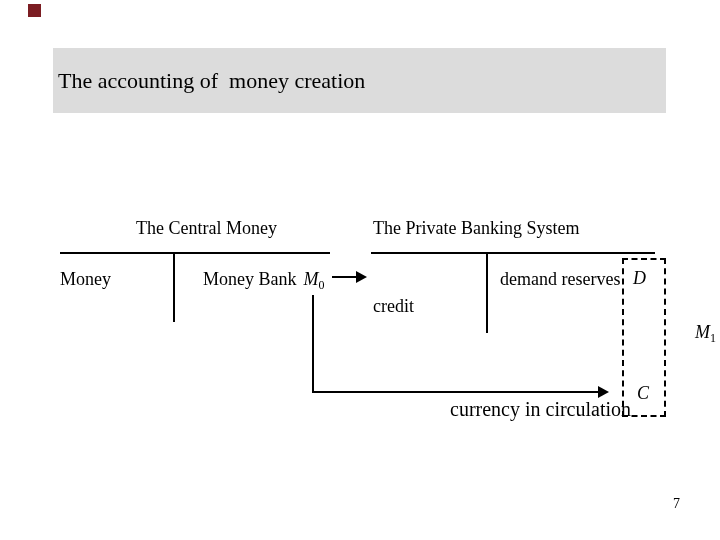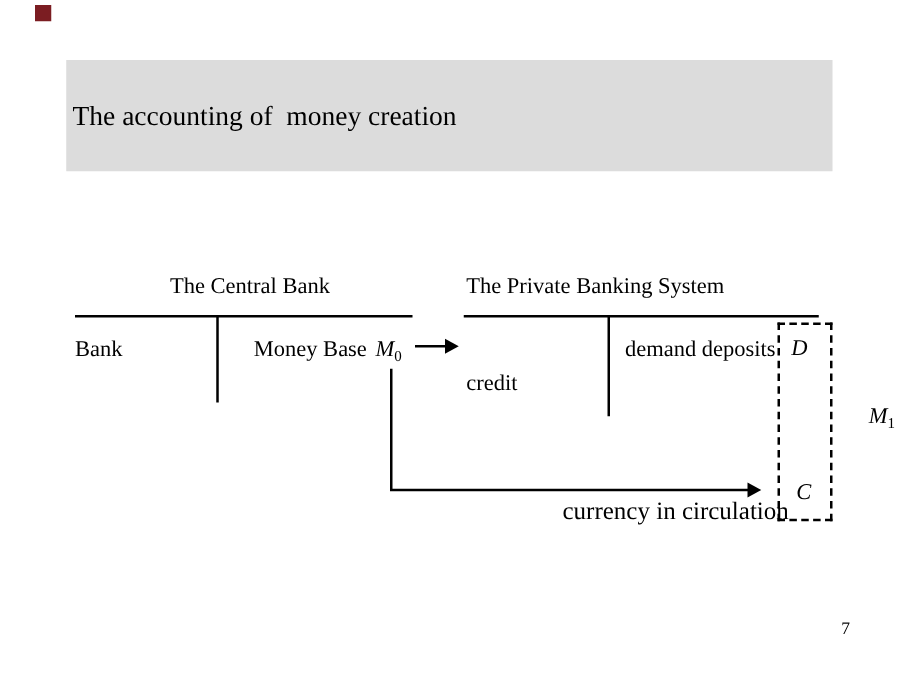--- a/index.html
+++ b/index.html
@@ -6,21 +6,21 @@
   .slide {
     position:relative; width:720px; height:540px; background:#ffffff;
     font-family:"Liberation Serif","DejaVu Serif",serif; color:#000;
     overflow:hidden;
   }
   .accent {
     position:absolute; left:28px; top:4px; width:13px; height:13px;
     background:var(--accent,#7b1d22);
   }
   .title-bar {
-    position:absolute; left:53px; top:48px; width:613px; height:89px;
+    position:absolute; left:53px; top:48px; width:613px; height:65px;
     background:var(--title_bar,#dcdcdc); display:flex; align-items:center;
   }
   .title { font-size:22px; white-space:pre; padding-left:5px; }
   .lbl { position:absolute; font-size:18px; line-height:1.15; white-space:nowrap; }
   .sym { font-style:italic; }
   .sub { font-size:12px; vertical-align:-4px; font-style:normal; }
   .gap { margin-left:7px; }
   .hline { position:absolute; height:2px; background:#000; }
   .vline { position:absolute; width:2px; background:#000; }
   .ahead {
@@ -40,34 +40,34 @@
 <body>
 
 <div class="slide">
 
   <div class="accent"></div>
 
   <div class="title-bar">
     <span class="title">The accounting of  money creation</span>
   </div>
 
-  <div class="lbl" style="left:136px; top:218px;">The Central Bank</div>
+  <div class="lbl" style="left:136px; top:218px;">The Central Money</div>
   <div class="hline" style="left:60px; top:252px; width:270px;"></div>
   <div class="vline" style="left:173px; top:253px; height:69px;"></div>
-  <div class="lbl" style="left:60px; top:269px;">Bank</div>
-  <div class="lbl" style="left:203px; top:269px;"><span>Money Base</span><span class="sym gap">M</span><span class="sub">0</span></div>
+  <div class="lbl" style="left:60px; top:269px;">Money</div>
+  <div class="lbl" style="left:203px; top:269px;"><span>Money Bank</span><span class="sym gap">M</span><span class="sub">0</span></div>
 
   <div class="hline" style="left:332px; top:276px; width:26px;"></div>
   <div class="ahead" style="left:356px; top:271px;"></div>
 
   <div class="lbl" style="left:373px; top:218px;font-family:Liberation Serif, serif;">The Private Banking System</div>
   <div class="hline" style="left:371px; top:252px; width:284px;"></div>
   <div class="vline" style="left:486px; top:253px; height:80px;"></div>
   <div class="lbl" style="left:373px; top:296px;text-align:right;">credit</div>
-  <div class="lbl" style="left:500px; top:269px;">demand deposits</div>
+  <div class="lbl" style="left:500px; top:269px;">demand reserves</div>
 
   <div class="dashed"></div>
   <div class="lbl sym" style="left:633px; top:268px;">D</div>
   <div class="lbl" style="left:672px; top:322px;margin-left:23px;"><span class="sym">M</span><span class="sub">1</span></div>
   <div class="lbl sym" style="left:637px; top:383px;">C</div>
 
   <div class="vline" style="left:312px; top:295px; height:97px;"></div>
   <div class="hline" style="left:312px; top:391px; width:288px;"></div>
   <div class="ahead" style="left:598px; top:386px;"></div>
   <div class="lbl currency" style="left:450px; top:398px;">currency in circulation</div>

